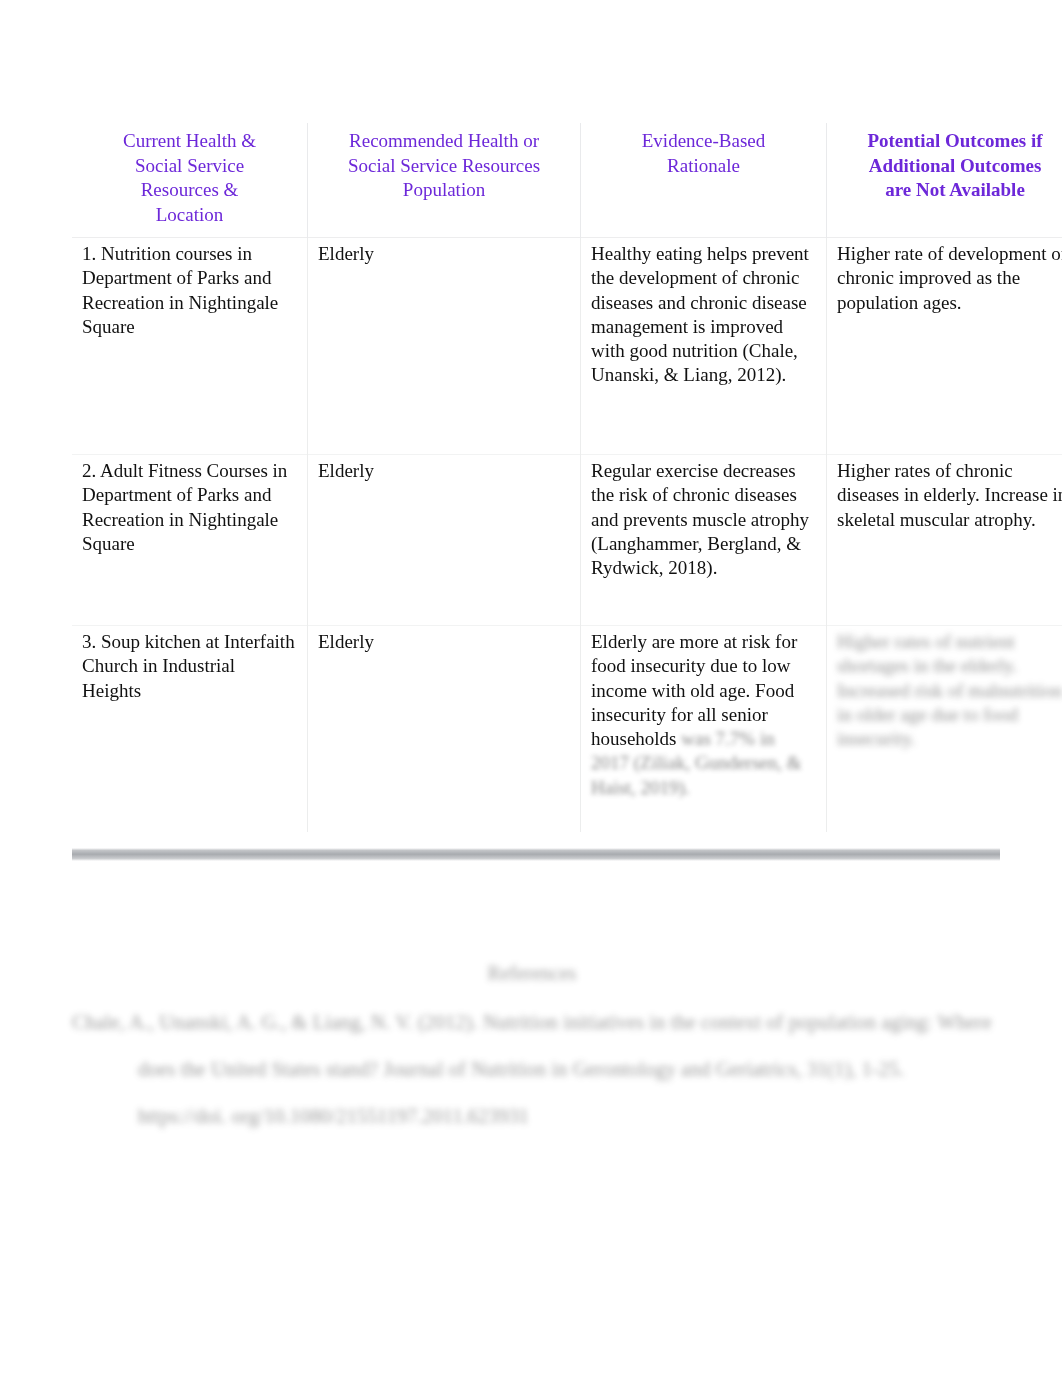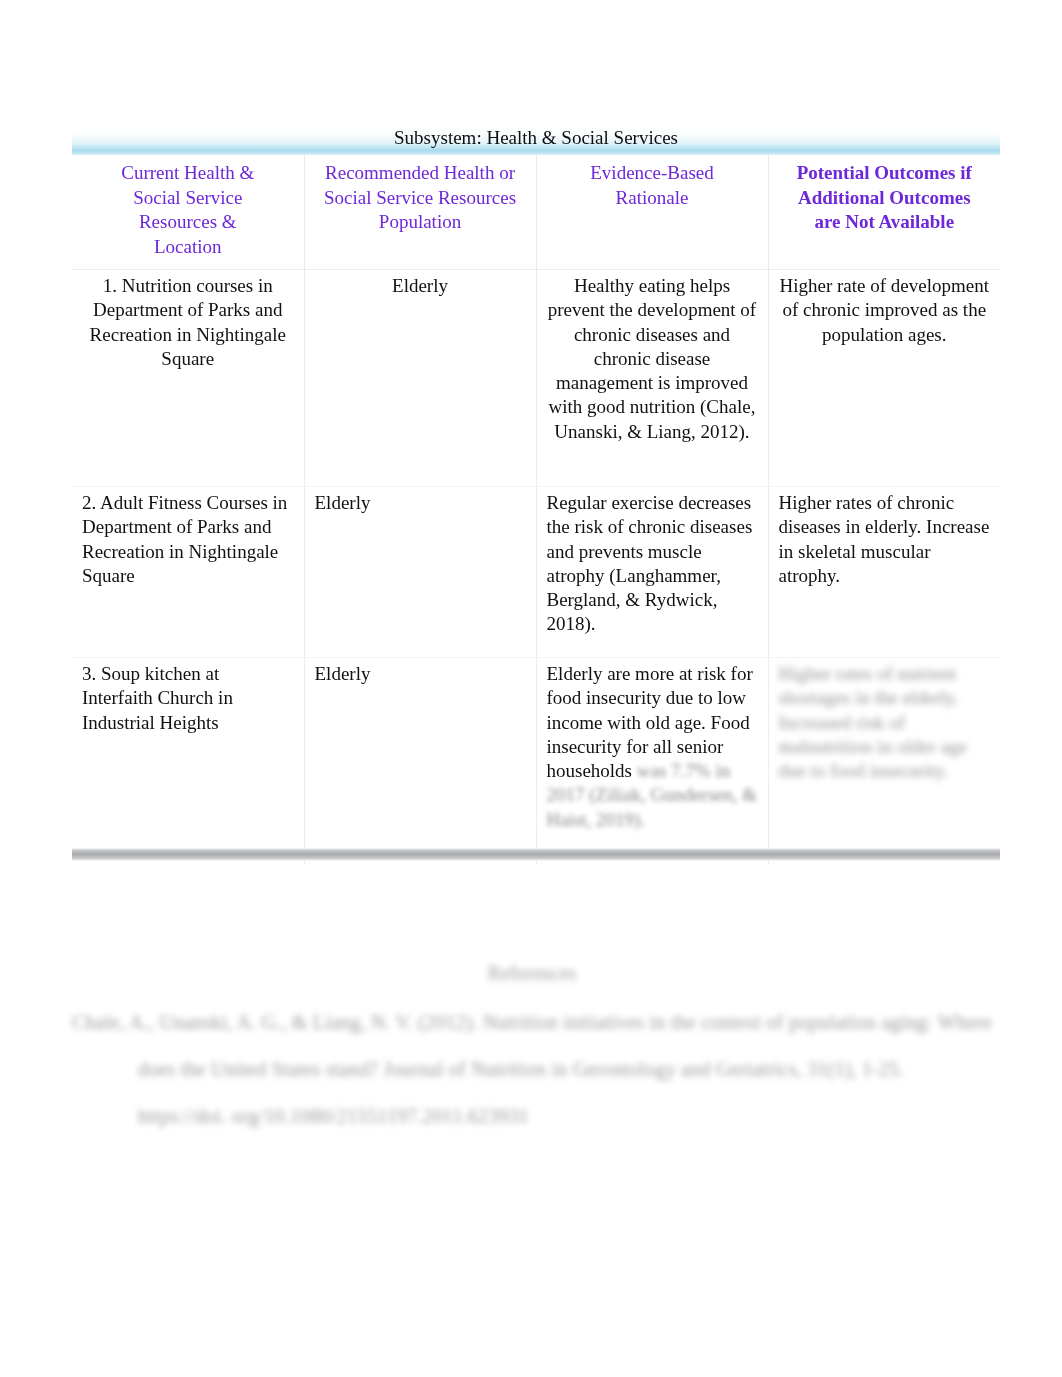--- a/index.html
+++ b/index.html
@@ -83,21 +83,21 @@
     line-height: 24.3px;
     padding: 4px 10px 6px 10px;
     border-right: 1px solid #eceded;
     border-top: 1px solid #f2f3f3;
     background: #ffffff;
     color: #111111;
     word-wrap: break-word;
     overflow-wrap: break-word;
   }
   tbody td:last-child { border-right: none; }
-  tbody tr:first-child td { border-top: 1px solid #ededee; text-align: center; }
+  tbody tr:first-child td { border-top: 1px solid #ededee; }
 
   
   tr.row-1 td { height: 206px; }
   tr.row-2 td { height: 160px; }
   tr.row-3 td { height: 196px; margin-top: 46px; }
 
   
   .blur-s {
     filter: blur(2.6px);
     color: #3a3a3a;
@@ -151,25 +151,20 @@
 </style>
 </head>
 <body>
 
 <div class="page">
 
   <div class="table-wrap">
     <table class="matrix">
 
       <thead>
-        <tr class="title-band">
-          <td colspan="4">
-            <div class="title-band-inner">Subsystem: Health &amp; Social Services</div>
-          </td>
-        </tr>
         <tr>
           <th style="width:215px">
             <span>Current Health &amp;</span><br>
             <span>Social Service</span><br>
             <span>Resources &amp;</span><br>
             <span>Location</span>
           </th>
           <th style="width:252px">
             <span>Recommended Health or</span><br>
             <span>Social Service Resources</span><br>

